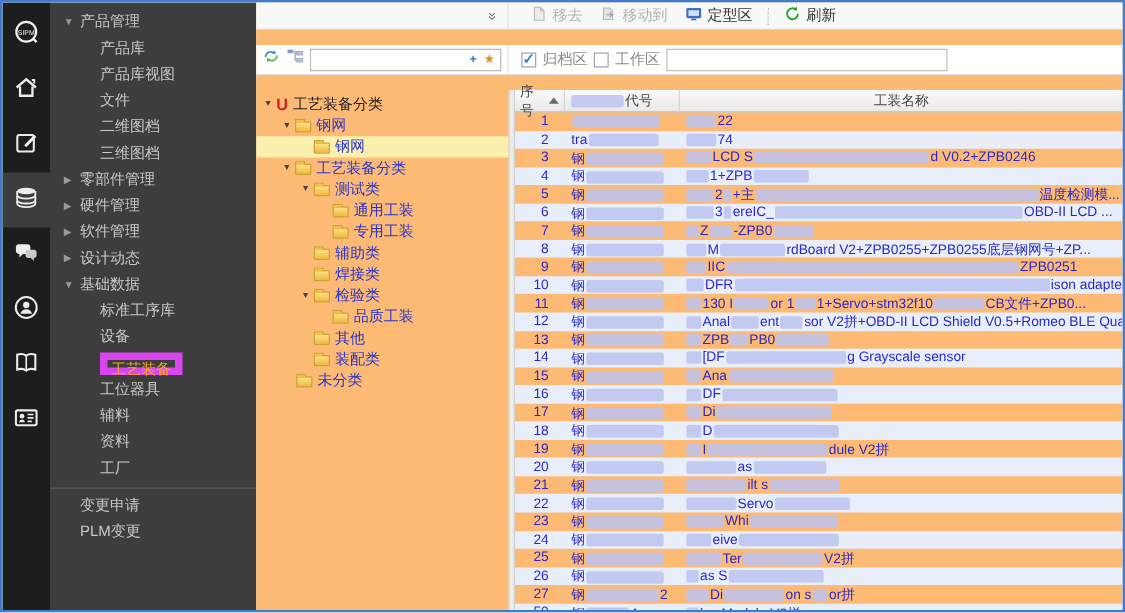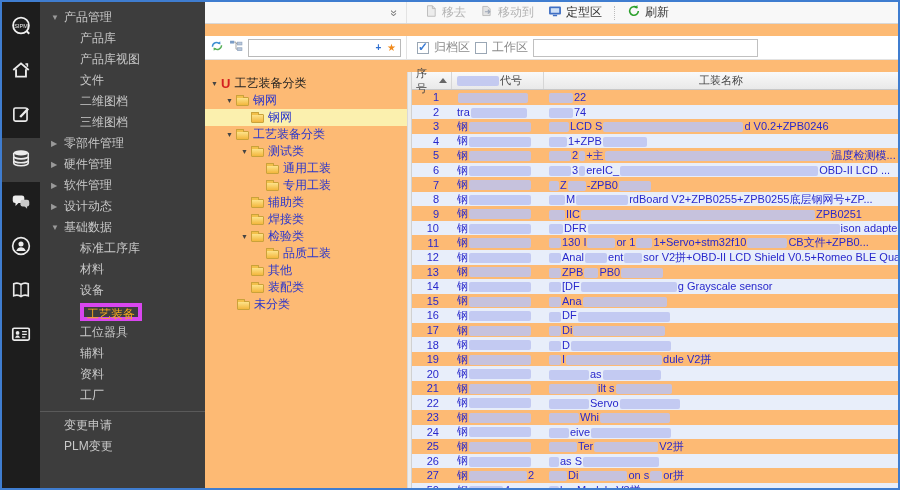--- a/index.html
+++ b/index.html
@@ -16,21 +16,21 @@
   .rail-item svg { width:22px; height:22px; }
 
   
   .nav { width:165px; background:#3d3d3d; flex:none; color:#c9c9c9; font-size:12px; padding-top:5px;
          display:flex; flex-direction:column; overflow:hidden; }
   .nav-item { height:21px; display:flex; align-items:center; cursor:pointer; white-space:nowrap; }
   .nav-item .arrow { width:13px; margin-left:11px; font-size:8px; color:#9a9a9a; flex:none; }
   .nav-item.child { padding-left:40px; }
   .nav-item.plain { padding-left:24px; }
   .nav-sep { border-top:1px solid #5a5a5a; margin:5px 0 3px 0; }
-  .active-label { border:4px solid #d946ef; color:#f5a81e; padding:0 3px; height:18px; line-height:14px; display:inline-block; }
+  .active-label { border:6px solid #d946ef; color:#f5a81e; padding:0 3px; height:18px; line-height:14px; display:inline-block; }
 
   
   .main { flex:1; min-width:0; display:flex; flex-direction:column; background:#fdba74;gap:12px; }
 
   .row1 { height:22px; flex:none; display:flex; background:#f8f8f8; border-bottom:1px solid #d8d8d8; }
   .row1-left { width:202px; flex:none; display:flex; align-items:center; justify-content:flex-end;
                padding-right:8px; border-right:1px solid #e3e3e3; }
   .collapse-ic { display:inline-block; transform:rotate(90deg); color:#777; font-size:12px; cursor:pointer; }
   .row1-right { flex:1; display:flex; align-items:center; padding-left:10px; }
   .tb-btn { display:flex; align-items:center; gap:4px; font-size:12px; color:#333; padding:0 7px; height:20px; cursor:pointer; }
@@ -188,23 +188,20 @@
         <span>设计动态</span>
       </div>
       <div class="nav-item group">
         <span class="arrow">▼</span>
         <span>基础数据</span>
       </div>
       <div class="nav-item child">
         <span>标准工序库</span>
       </div>
       <div class="nav-item child">
-        <span>材料</span>
-      </div>
-      <div class="nav-item child">
         <span>设备</span>
       </div>
       <div class="nav-item child">
         <span class="active-label">工艺装备</span>
       </div>
       <div class="nav-item child">
         <span>工位器具</span>
       </div>
       <div class="nav-item child">
         <span>辅料</span>

